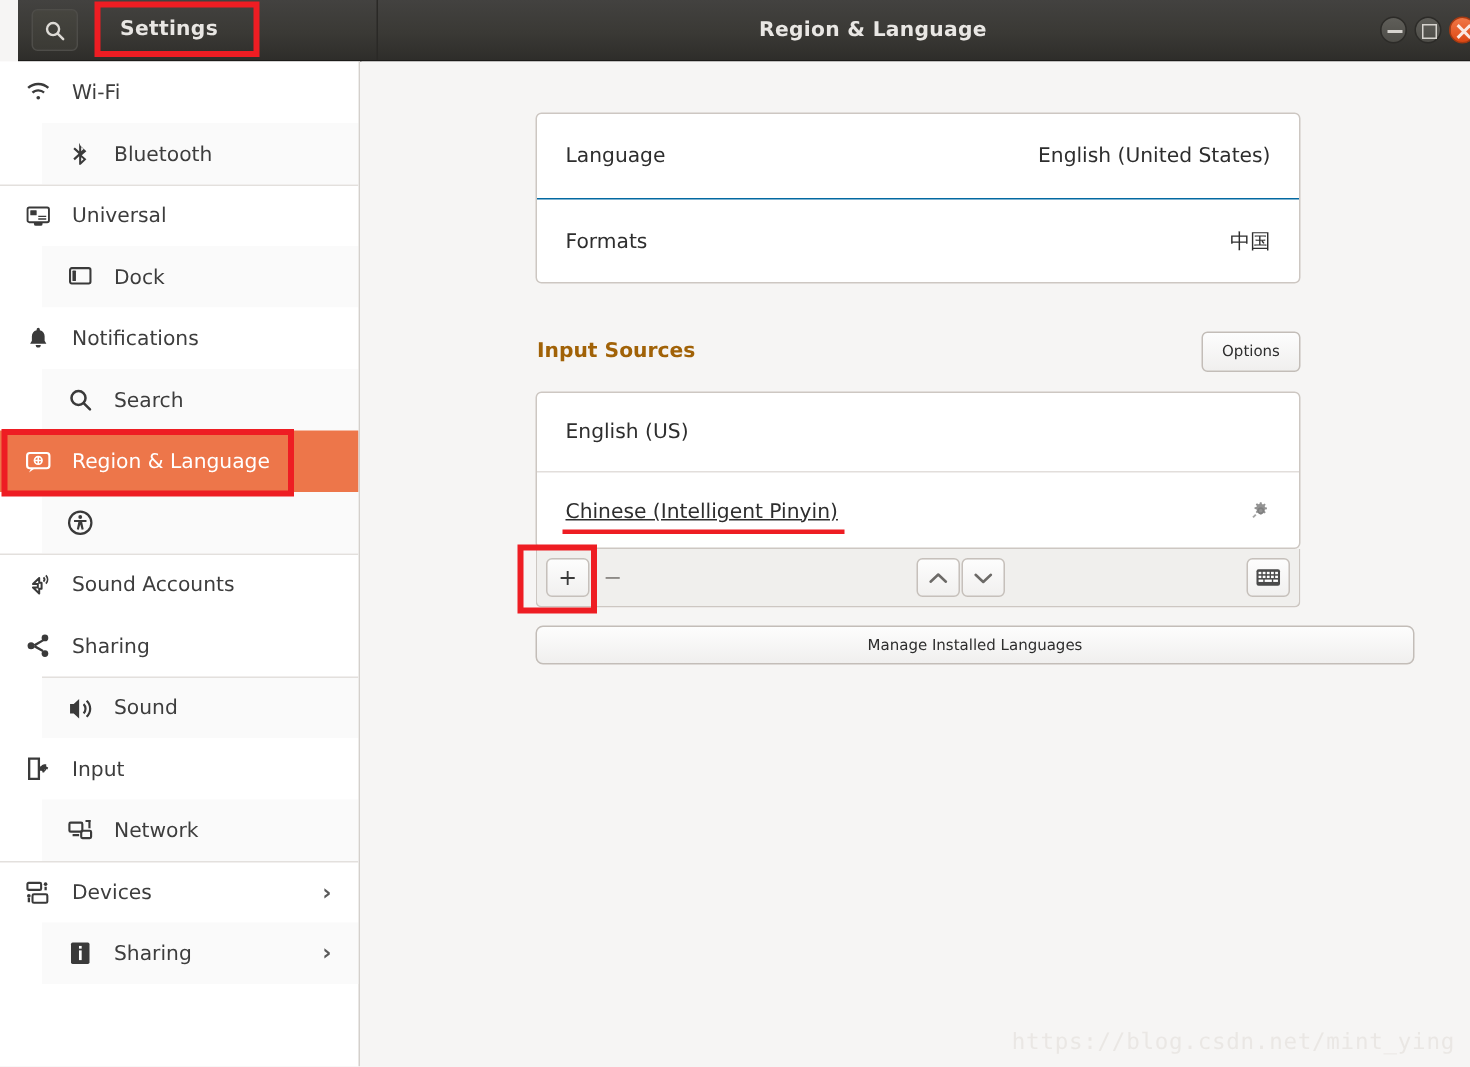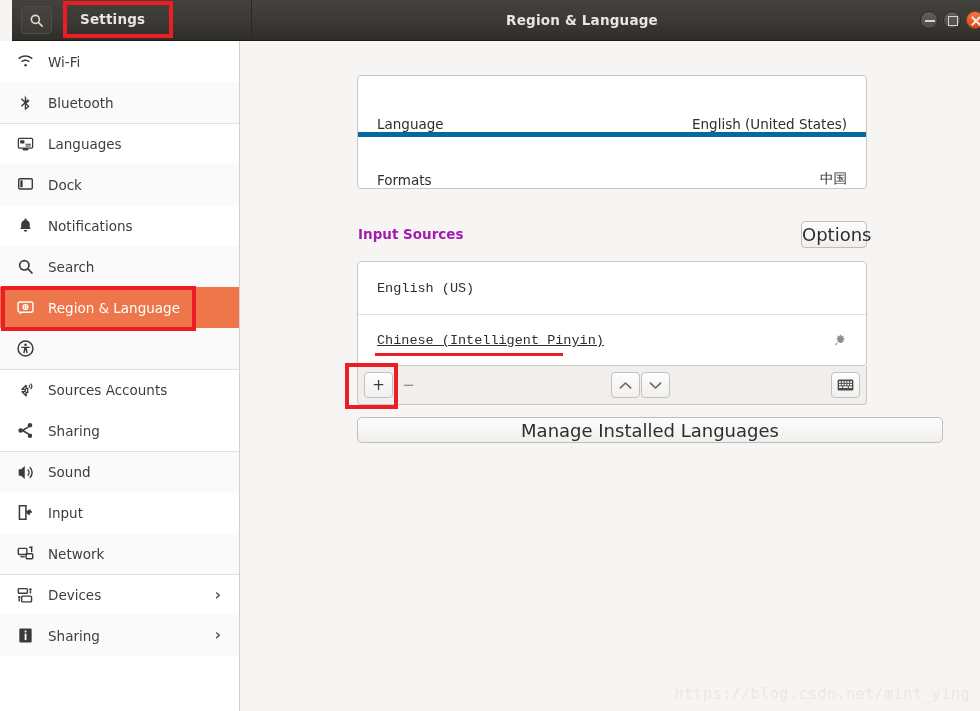--- a/index.html
+++ b/index.html
@@ -125,21 +125,21 @@
   .side-item {
     position: relative;
     height: 41px;
     display: flex;
     align-items: center;
     padding-left: 14px;
     background: #ffffff;
     color: #3d3d3d;
     font-size: 13.5px;
   }
-  .side-item.alt { background: #fafafa; }
+  .side-item.alt { background: #fafafa; margin-left: 28px; }
   .side-item.sep-top { border-top: 1px solid #e3e0dd; }
 
   .side-item .ico {
     width: 22px;
     height: 20px;
     margin-right: 12px;
     display: flex;
     align-items: center;
     justify-content: center;
     flex: none;
@@ -175,45 +175,45 @@
     background: #ffffff;
     border: 1px solid #cdc7c2;
     border-radius: 4px;
   }
 
   
   #lang-card { left: 116px; top: 34px; width: 510px; height: 114px; }
   .row {
     height: 56px;
     display: flex;
-    align-items: flex-end;
+    align-items: center;
     padding: 0 19px;
     font-size: 13.5px;
     color: #2e2e2e;
   }
-  .row + .row { border-top: 5px solid #0369a1; }
+  .row + .row { border-top: 1px solid #0369a1; }
   .row .k { flex: 1; }
   .row .v { color: #2e2e2e; }
 
   
   .sec-title {
     position: absolute;
     left: 117px;
     top: 185px;
     font-size: 13.5px;
     font-weight: bold;
-    color: #a21caf;
+    color: #a16207;
   }
 
   .btn {
     background: linear-gradient(to bottom, #fdfdfd, #f0efee);
     border: 1px solid #c3bdb8;
     border-radius: 4px;
     color: #2e2e2e;
-    font-size: 18px;
+    font-size: 10px;
     font-family: inherit;
     cursor: default;
   }
 
   #options-btn {
     position: absolute;
     right: 113px;
     top: 180px;
     width: 66px;
     height: 27px;
@@ -223,21 +223,21 @@
   #src-card { left: 116px; top: 220px; width: 510px; height: 105px; }
   .src-row {
     height: 52px;
     display: flex;
     align-items: center;
     padding: 0 19px;
     font-size: 13.5px;
     color: #2e2e2e;
   }
   .src-row + .src-row { border-top: 1px solid #e2dedb; }
-  .src-row .name { flex: 1; font-family: Liberation Mono, monospace; }
+  .src-row .name { flex: 1; }
   .src-row .name.underlined { text-decoration: underline; }
   .gear-ico { color: #7a7a7a; display: flex; align-items: center; }
 
   
   #src-toolbar {
     position: absolute;
     left: 116px;
     top: 325px;
     width: 510px;
     height: 39px;
@@ -365,21 +365,21 @@
       </div>
       <div class="side-item sep-top">
         <span class="ico">
           <svg width="17" height="17" viewBox="0 0 16 16" fill="currentColor">
             <rect x="1.3" y="2.2" width="13.4" height="9.2" rx="1.1" fill="none" stroke="currentColor" stroke-width="1.2"></rect>
             <rect x="3" y="3.9" width="4" height="3.2" rx=".4"></rect>
             <path d="M8 7.3h5v.9H8zM8 9h5v.9H8z"></path>
             <path d="M5.3 11.4h5.4v1.1a1.2 1.2 0 0 1-1.2 1.2H6.5a1.2 1.2 0 0 1-1.2-1.2z"></path>
           </svg>
         </span>
-        <span class="label">Languages</span>
+        <span class="label">Universal</span>
       </div>
       <div class="side-item alt">
         <span class="ico">
           <svg width="17" height="17" viewBox="0 0 16 16" fill="currentColor">
             <rect x="1.6" y="2.6" width="12.8" height="9.6" rx="1.1" fill="none" stroke="currentColor" stroke-width="1.3"></rect>
             <rect x="3.1" y="4.1" width="2.2" height="6.6" rx=".4"></rect>
           </svg>
         </span>
         <span class="label">Dock</span>
       </div>
@@ -424,21 +424,21 @@
         </span>
       </div>
       <div class="side-item sep-top">
         <span class="ico">
           <svg width="17" height="17" viewBox="0 0 16 16" fill="currentColor">
             <path d="M8.6 3.1 4.7 6.9h3.05v2.2H4.7l3.9 3.8V9.9h1.5V6.1h-1.5z" fill="none" stroke="currentColor" stroke-width="1.25" stroke-linejoin="round"></path>
             <path d="M11.7 2.4a2.4 2.4 0 0 1 0 3.4l-.8-.8a1.25 1.25 0 0 0 0-1.8z"></path>
             <path d="M13.2 1.1a4.4 4.4 0 0 1 0 6l-.8-.8a3.25 3.25 0 0 0 0-4.4z"></path>
           </svg>
         </span>
-        <span class="label">Sources Accounts</span>
+        <span class="label">Sound Accounts</span>
       </div>
       <div class="side-item">
         <span class="ico">
           <svg width="17" height="17" viewBox="0 0 16 16" fill="currentColor">
             <circle cx="12.2" cy="3.1" r="2.1"></circle>
             <circle cx="12.2" cy="12.9" r="2.1"></circle>
             <circle cx="3.5" cy="8" r="2.2"></circle>
             <path d="M5.2 7.1 10.6 4l.7 1.25L5.9 8.4zM5.9 7.6l5.4 3.1-.7 1.25L5.2 8.9z"></path>
           </svg>
         </span>

